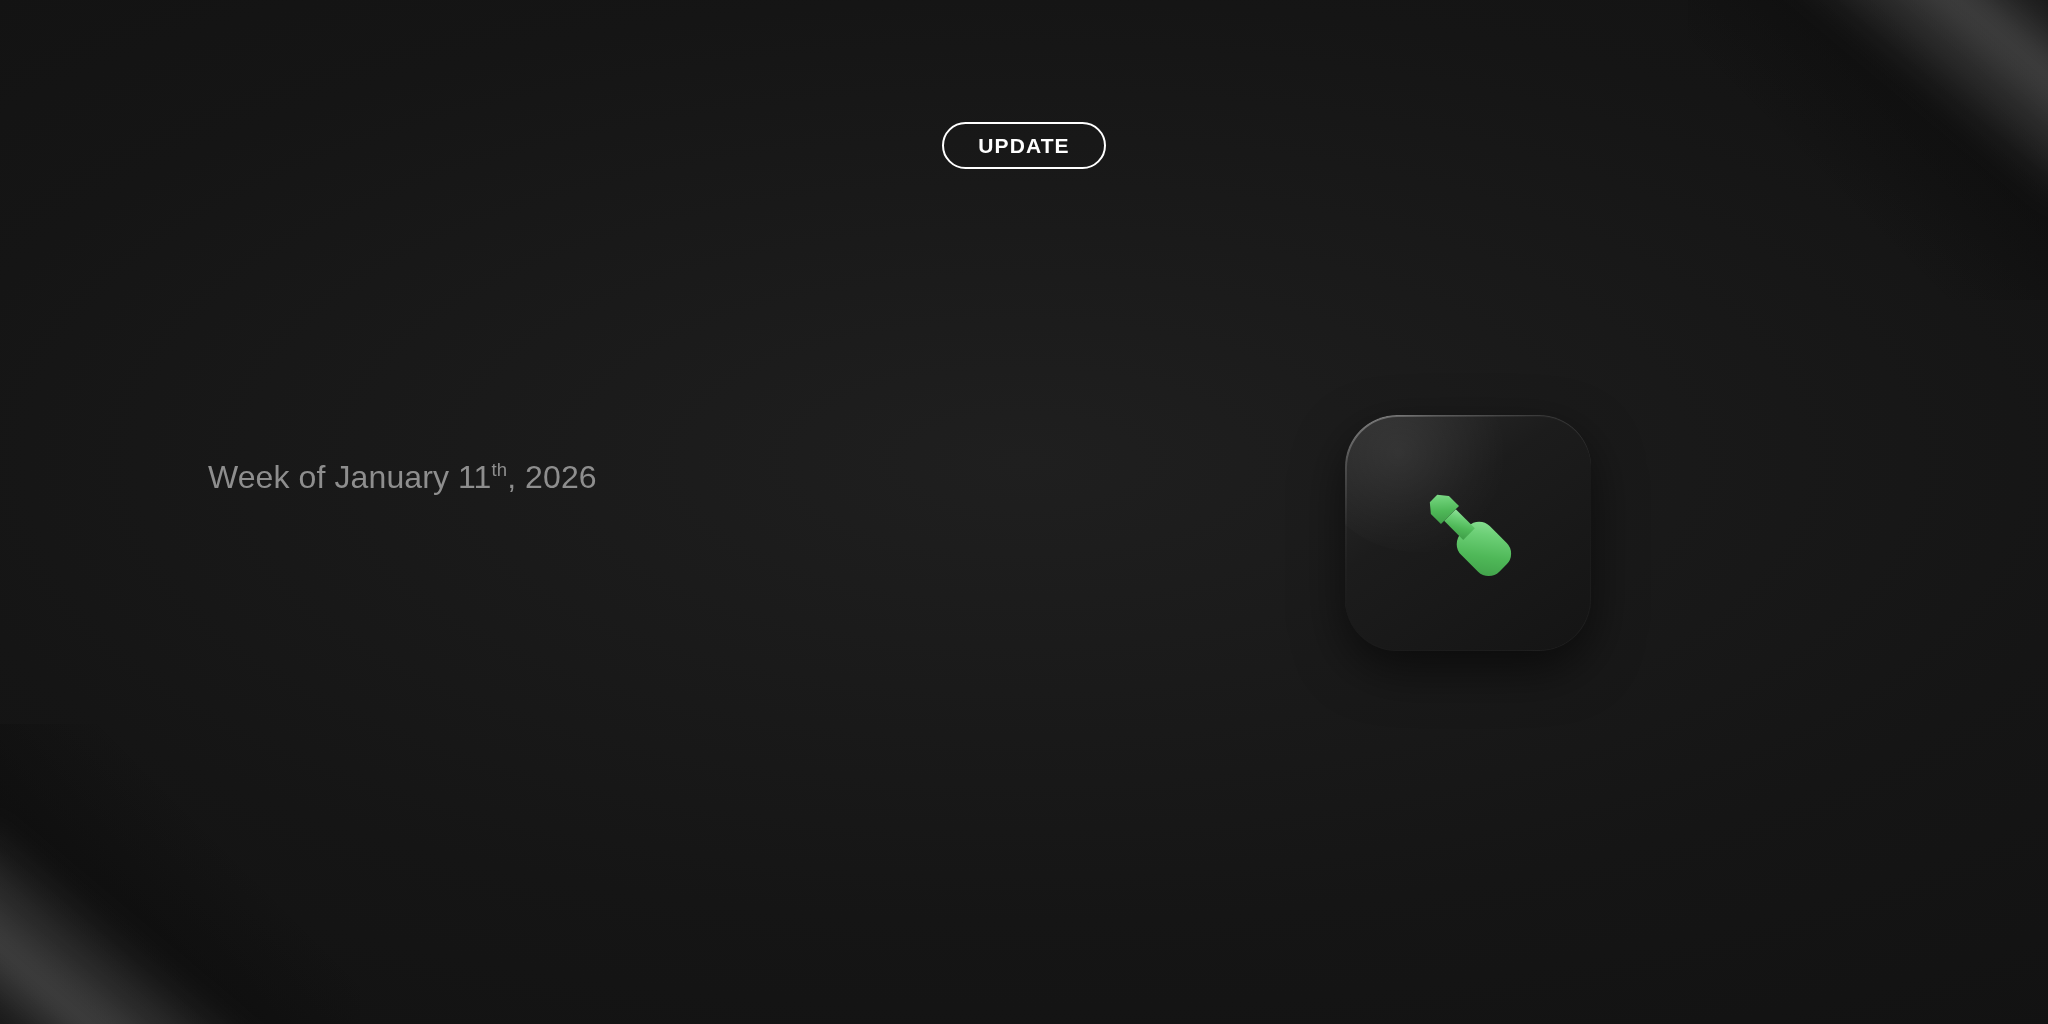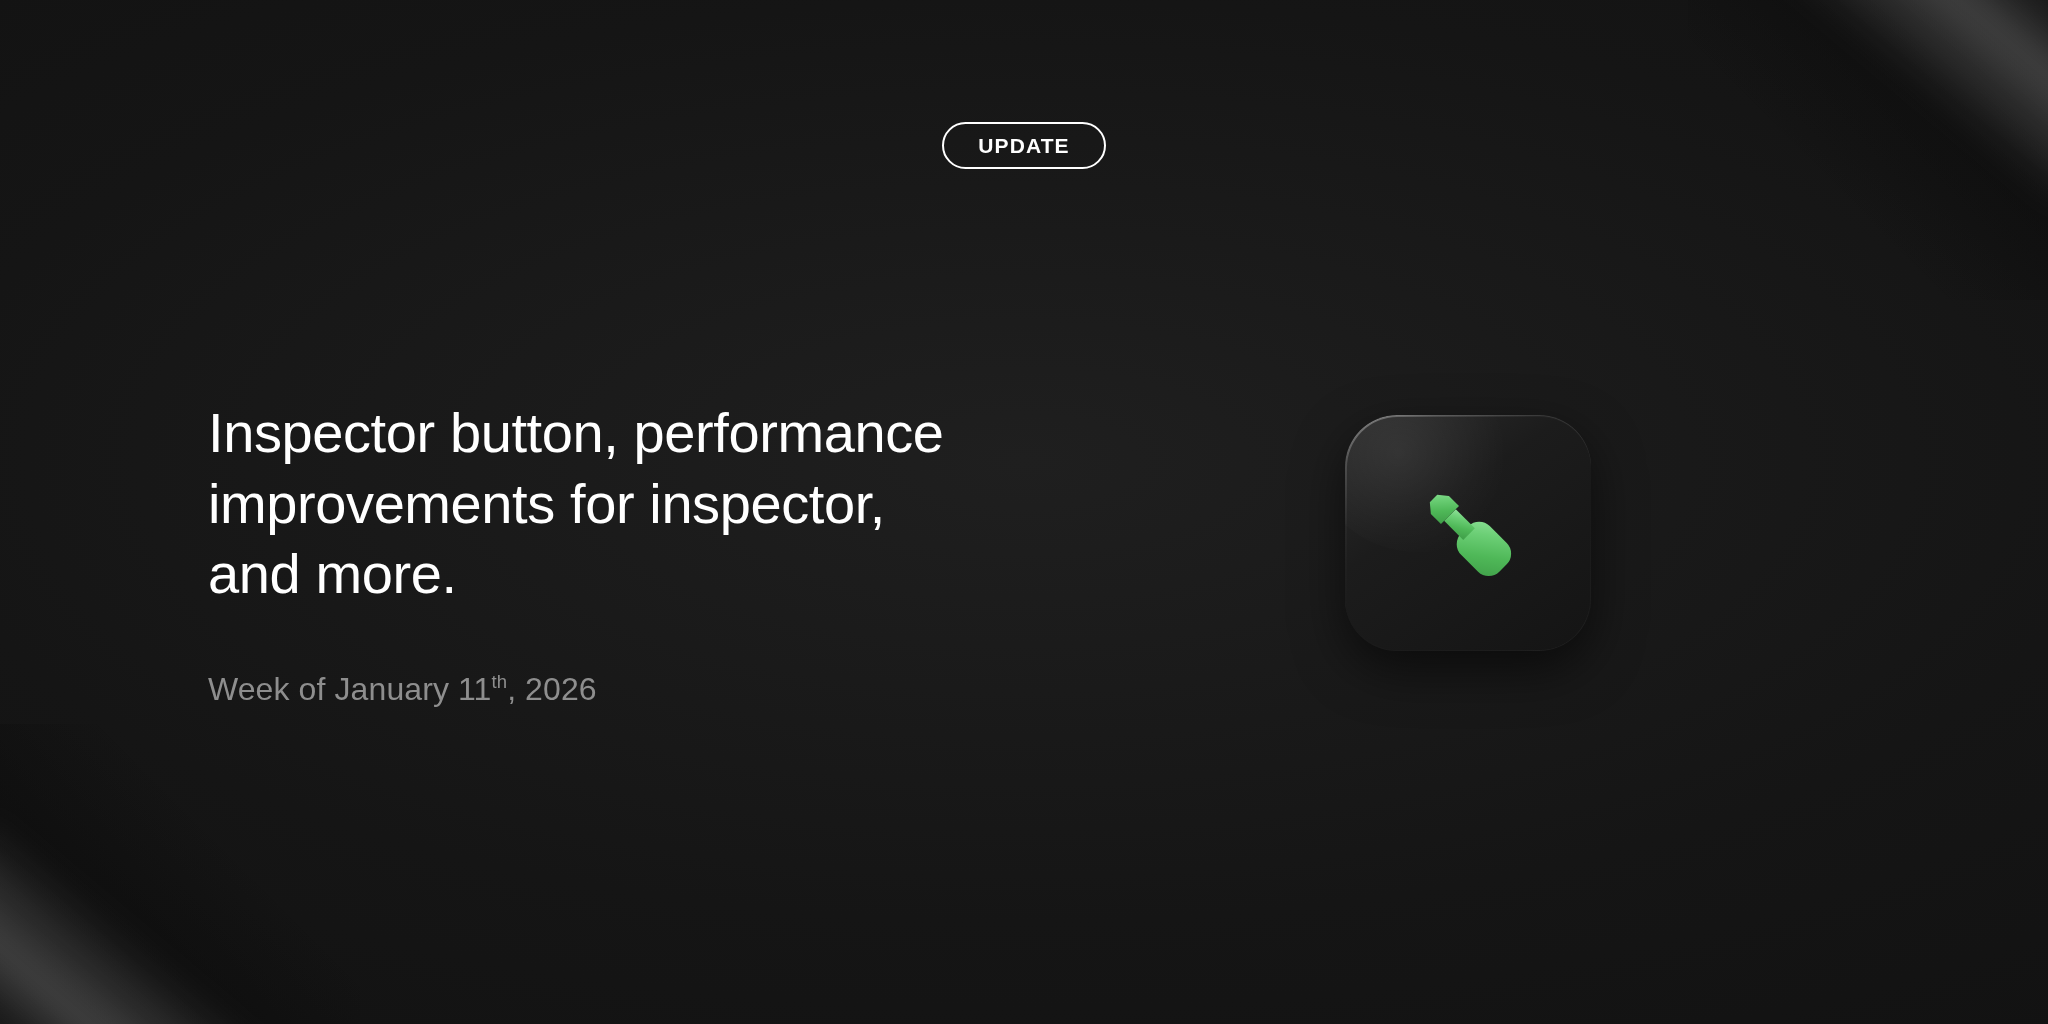--- a/index.html
+++ b/index.html
@@ -251,23 +251,20 @@
   <div class="streak-bl"></div>
 </div>
 
 <div class="content">
 
   <div class="badge-row">
     <div class="badge">UPDATE</div>
   </div>
 
   <div class="text-block">
-    <h1 class="headline">Inspector button, performance
-improvements for inspector,
-and more.</h1>
 
     <div class="subtitle">
       <span>Week of January 11</span><sup>th</sup><span>, 2026</span>
     </div>
   </div>
 
   <div class="icon-card-wrap">
     <div class="icon-card">
       <div class="icon-card-glow"></div>
 

